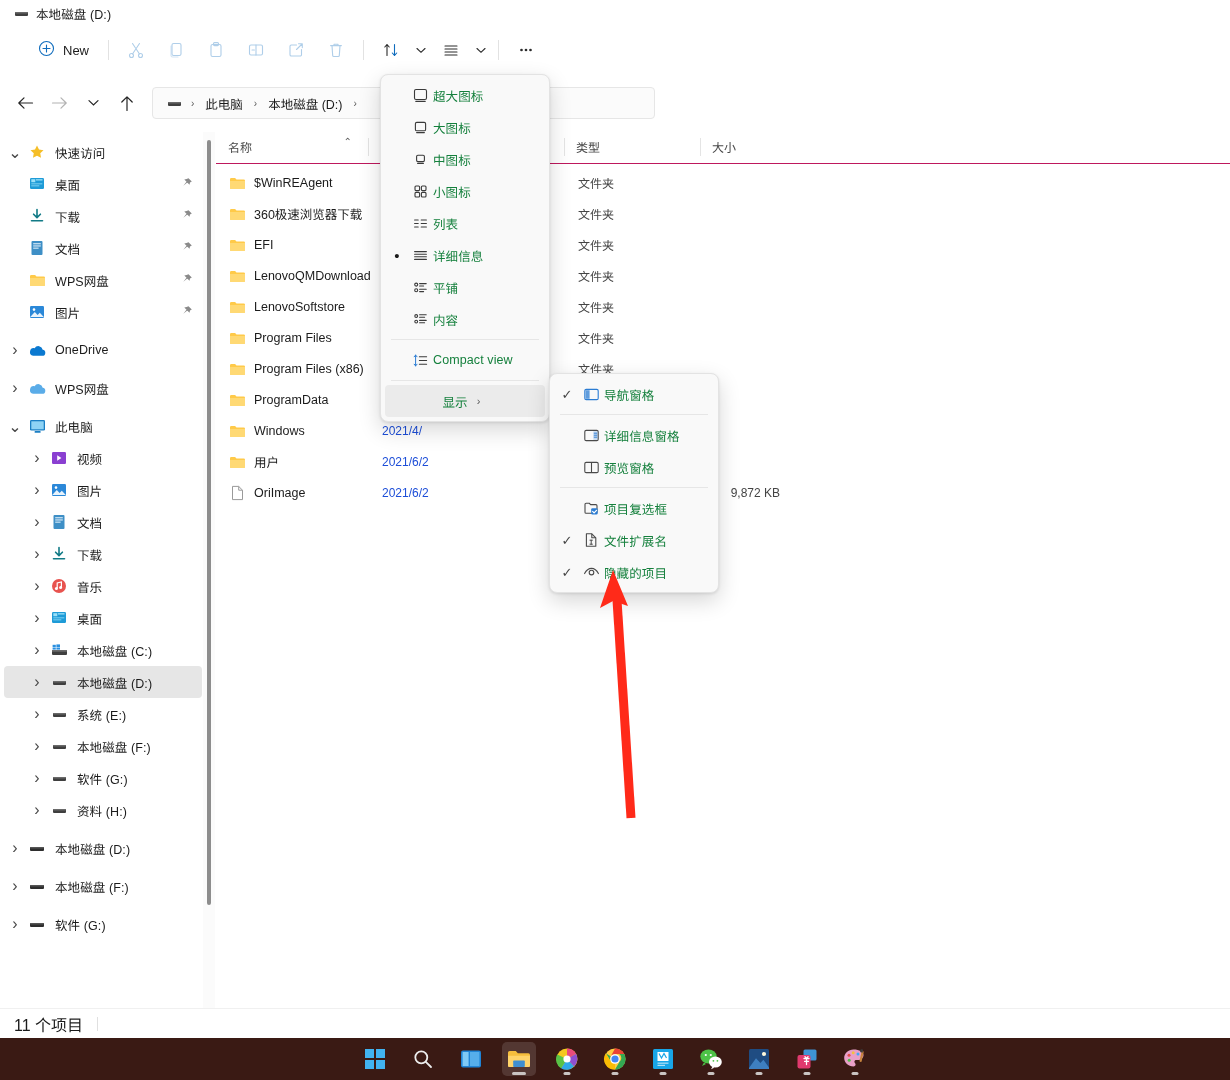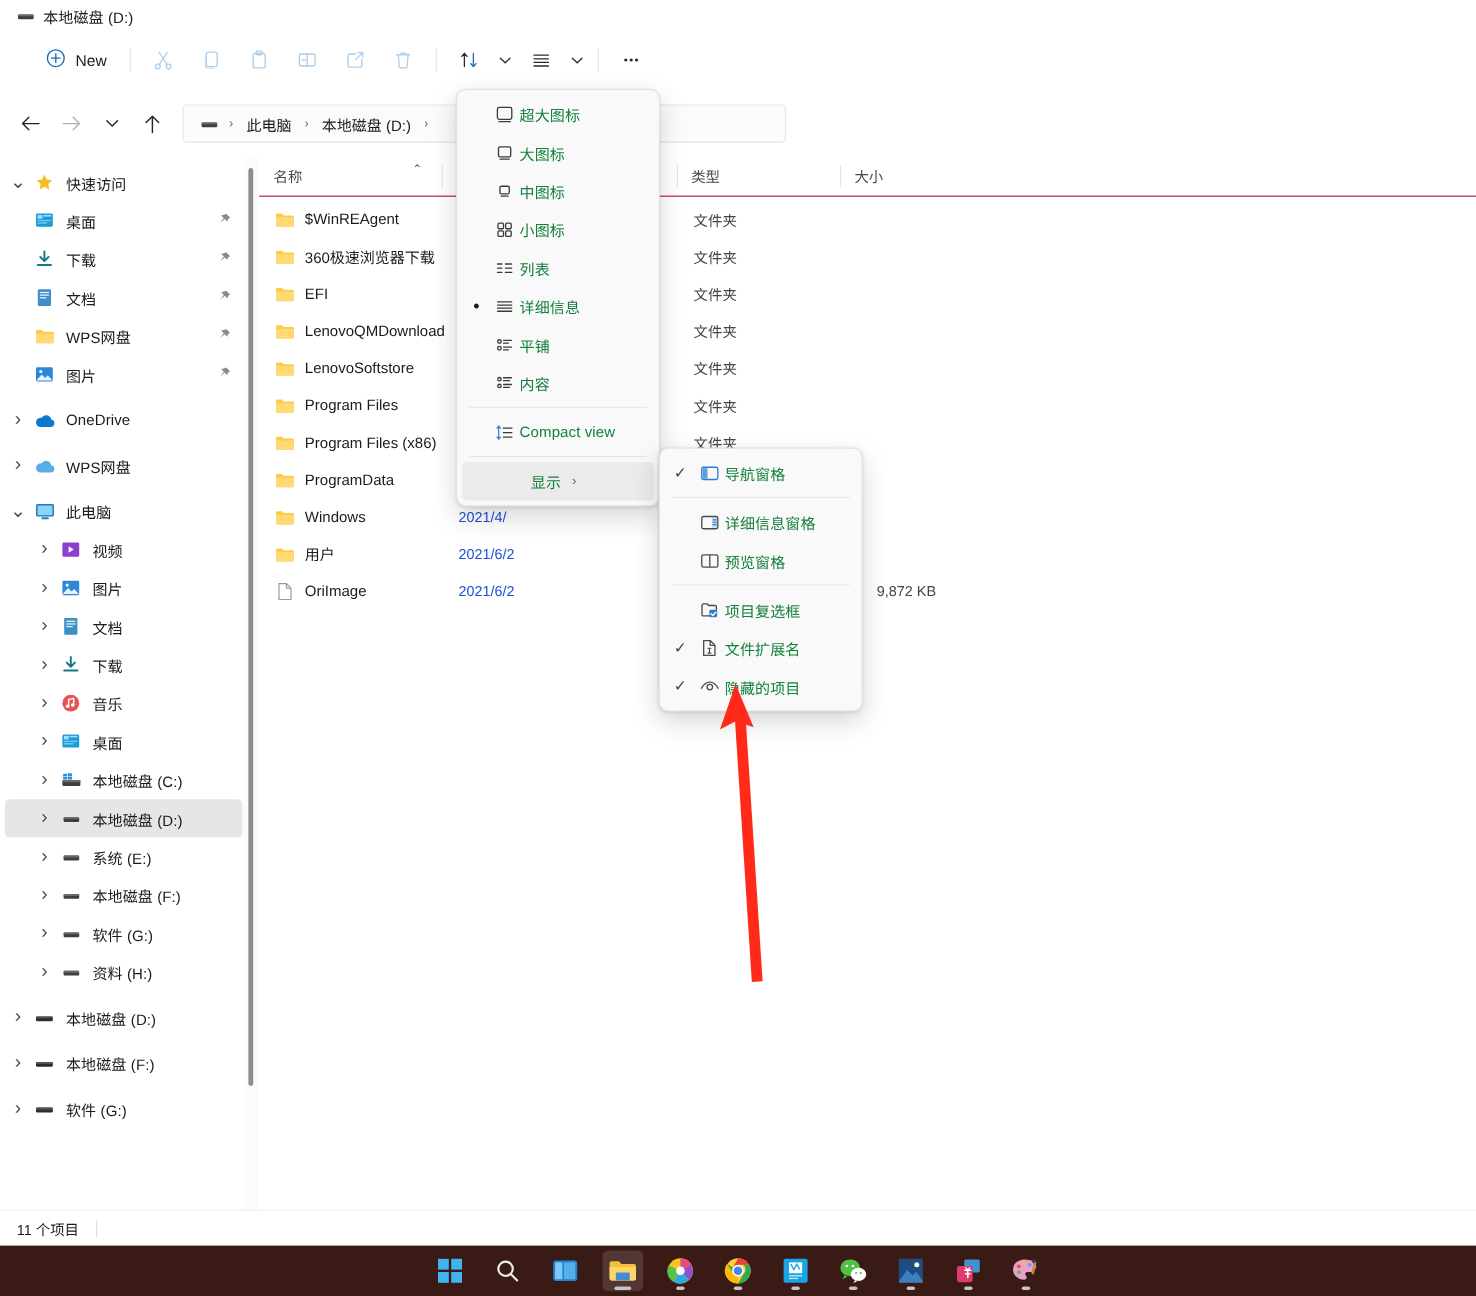--- a/index.html
+++ b/index.html
@@ -203,21 +203,21 @@
 
   
   .statusbar {
     position: absolute; left: 0; top: 1008px;
     width: 1230px; height: 30px;
     display: flex; align-items: center;
     padding-left: 14px;
     background: #ffffff;
     border-top: 1px solid #f0f0f0;
   }
-  .statusbar .st-text { font-size: 12px; color: #1b1b1b; }
+  .statusbar .st-text { font-size: 16px; color: #1b1b1b; }
   .statusbar .st-sep { width: 1px; height: 14px; background: #e0e0e0; margin-left: 14px; }
 
   
   .menu {
     position: absolute;
     background: #f9f9f9;
     border: 1px solid #e3e3e3;
     border-radius: 8px;
     box-shadow: 0 8px 22px rgba(0,0,0,.16), 0 1px 3px rgba(0,0,0,.10);
     padding: 4px;

